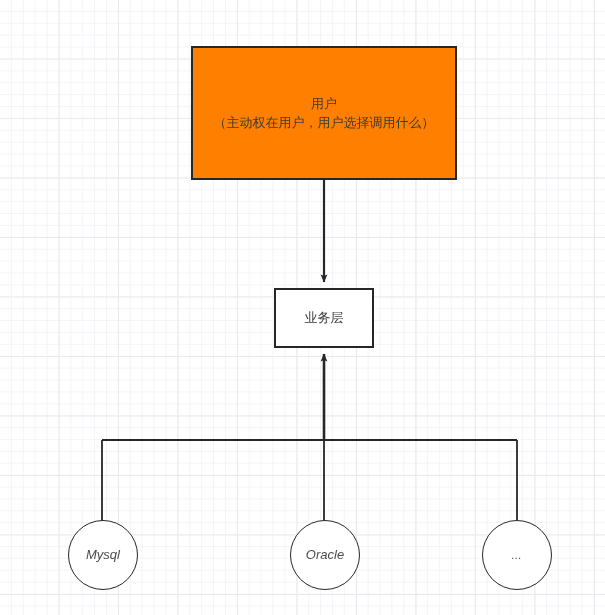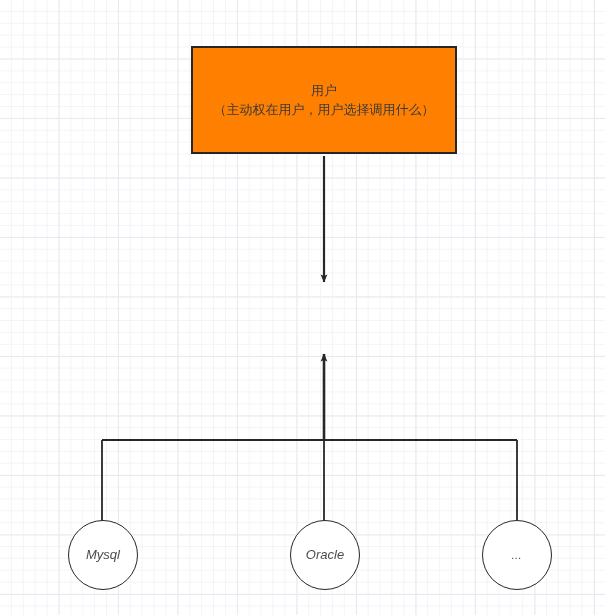--- a/index.html
+++ b/index.html
@@ -36,21 +36,21 @@
     display: flex;
     align-items: center;
     justify-content: center;
     text-align: center;
     line-height: 1.5;
   }
   .box-user {
     left: 191px;
     top: 46px;
     width: 266px;
-    height: 108px;
+    height: 134px;
     background: #ff8000;
     border: 2px solid #262626;
     color: #3a3a3a;
     font-size: 13px;
   }
   .box-user .inner {
     padding: 0 6px;
     white-space: pre-line;
   }
   .box-service {
@@ -100,20 +100,23 @@
       <line x1="324" y1="440" x2="324" y2="522" stroke="#262626" stroke-width="1.8"></line>
       <line x1="517" y1="440" x2="517" y2="522" stroke="#262626" stroke-width="1.8"></line>
     </g>
   </svg>
 
   <div class="node box-user">
     <div class="inner">用户
 （主动权在用户，用户选择调用什么）</div>
   </div>
 
+  <div class="node box-service">
+    <div class="inner">业务层</div>
+  </div>
 
   <div class="node circle c-mysql">
     <span>Mysql</span>
   </div>
 
   <div class="node circle c-oracle">
     <span>Oracle</span>
   </div>
 
   <div class="node circle c-more">

